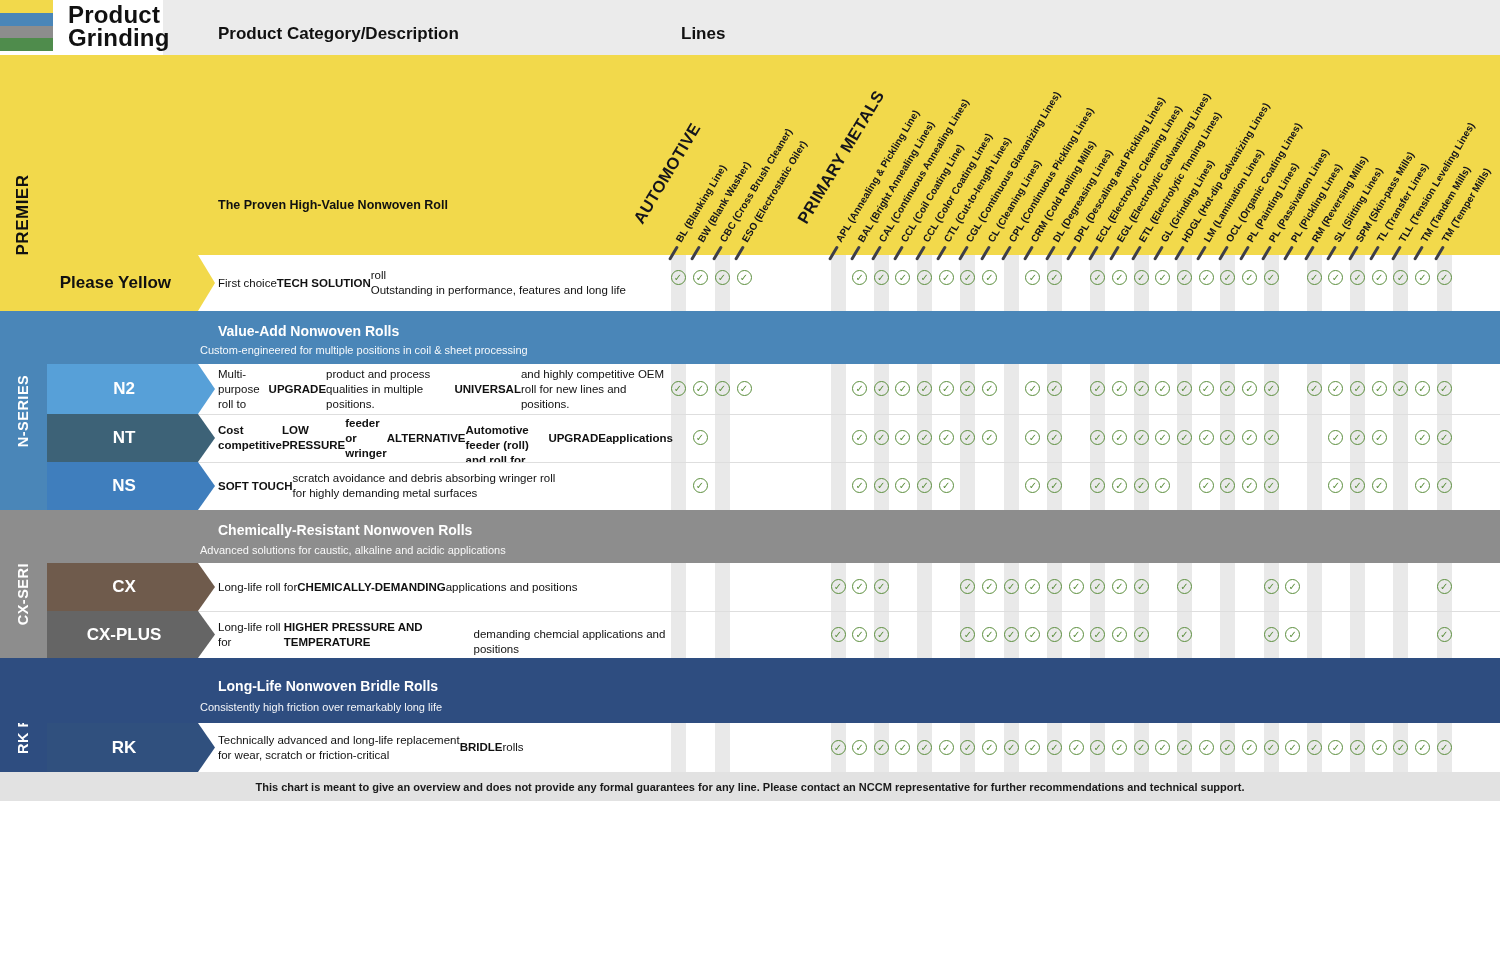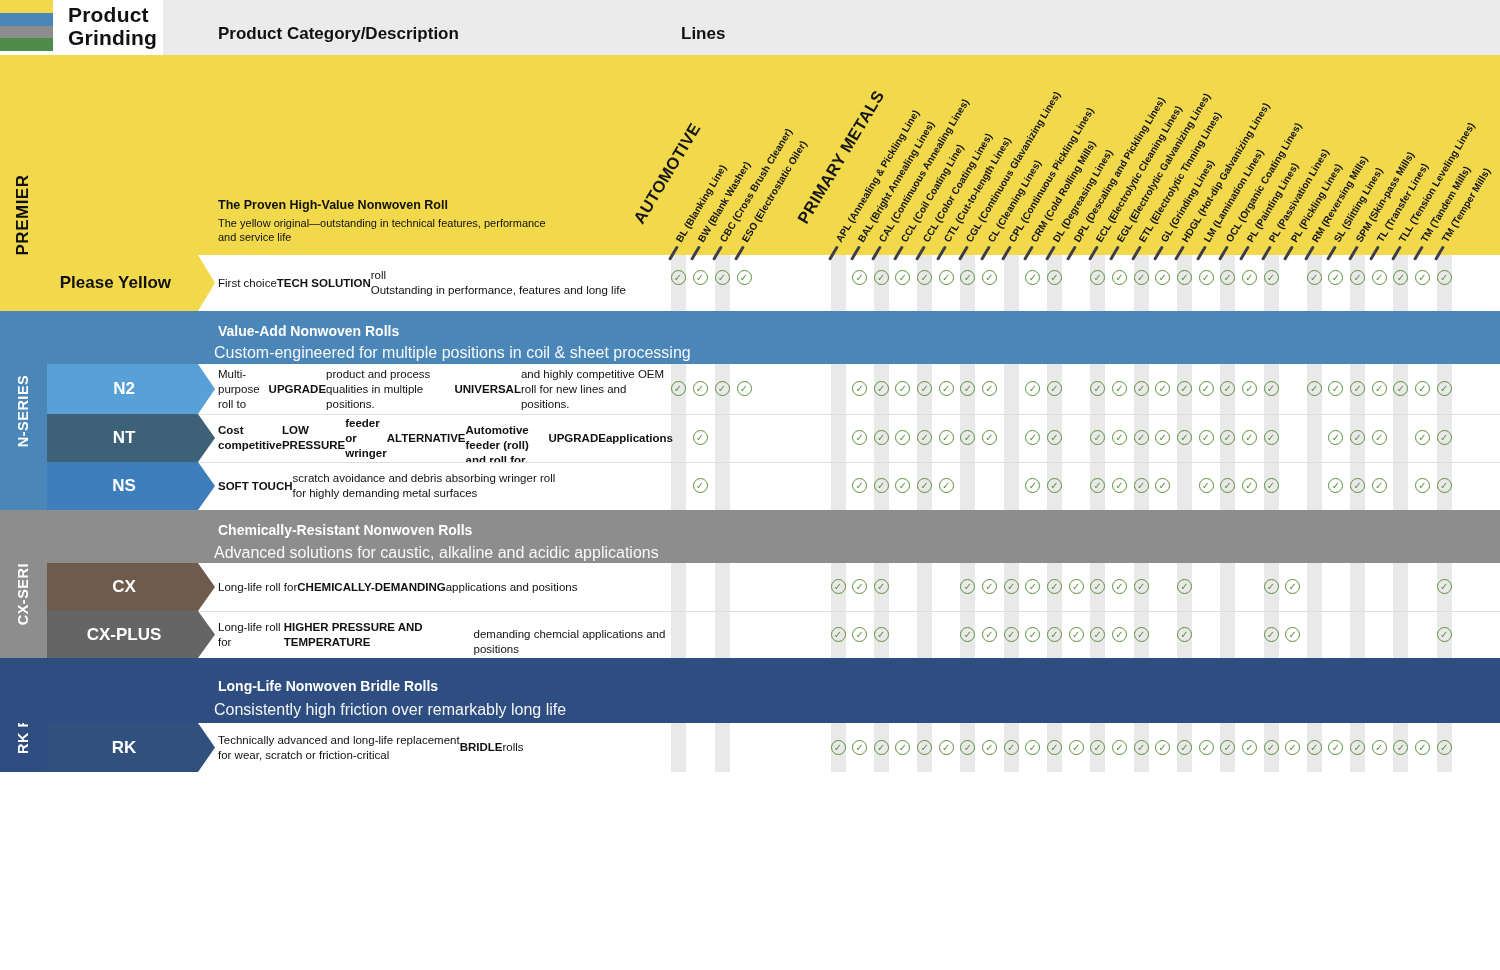--- a/index.html
+++ b/index.html
@@ -2,21 +2,21 @@
 <html><head>
 <meta charset="utf-8">
 <style>
   html,body{margin:0;padding:0;background:#fff;}
   #stage{position:relative;width:1500px;height:970px;background:#ffffff;overflow:hidden;
          font-family:"Liberation Sans","DejaVu Sans",sans-serif;color:#111;}
   
   #hdr-band{position:absolute;left:163px;top:0;width:1337px;height:55px;background:#ebebeb;}
   #logo{position:absolute;left:0;top:0;width:53px;height:51px;}
   #logo div{height:12.75px;}
-  #app-title{position:absolute;left:68px;top:3px;font-size:21px;font-weight:bold;line-height:23px;letter-spacing:0.2px;}
+  #app-title{position:absolute;left:68px;top:3px;font-size:24px;font-weight:bold;line-height:23px;letter-spacing:0.2px;}
   .hdr-label{position:absolute;top:24px;font-size:17px;font-weight:bold;}
   
   #yellow-band{position:absolute;left:0;top:55px;width:1500px;height:200px;background:#F2D94B;}
   #premier-label-area{position:absolute;left:0;top:255px;width:215px;height:56px;background:#F2D94B;
         clip-path:polygon(0 0,198px 0,215px 50%,198px 100%,0 100%);}
   #premier-intro-title{position:absolute;left:218px;top:198px;font-size:12.5px;font-weight:bold;}
   #premier-intro-sub{position:absolute;left:218px;top:216px;font-size:11px;line-height:14px;}
   #premier-sidebar{position:absolute;left:0;top:170px;width:47px;height:90px;display:flex;align-items:center;justify-content:center;}
   #premier-sidebar span{transform:rotate(-90deg);white-space:nowrap;font-size:17px;font-weight:bold;letter-spacing:0.5px;}
   
@@ -31,21 +31,21 @@
   .stripe{position:absolute;background:#E9E9E9;}
   .sep-line{position:absolute;left:47px;width:1453px;height:1px;background:#dedede;}
   .band{position:absolute;display:flex;align-items:center;justify-content:center;
         font-size:17px;font-weight:bold;color:#fff;
         clip-path:polygon(0 0,calc(100% - 17px) 0,100% 50%,calc(100% - 17px) 100%,0 100%);padding-right:14px;box-sizing:border-box;}
   .band.premier{justify-content:flex-end;color:#111;padding-right:44px;}
   .desc{position:absolute;left:218px;width:455px;display:flex;align-items:center;
         font-size:11.5px;line-height:15px;color:#111;}
   .banner{position:absolute;left:0;width:1500px;}
   .banner-title{position:absolute;left:218px;font-size:14px;font-weight:bold;color:#fff;}
-  .banner-sub{position:absolute;left:214px;font-size:16px;color:rgba(255,255,255,0.95);}
+  .banner-sub{position:absolute;left:200px;font-size:11px;color:rgba(255,255,255,0.95);}
   .sidebar{position:absolute;left:0;width:47px;display:flex;align-items:center;justify-content:center;}
   .sidebar span{transform:rotate(-90deg);white-space:nowrap;font-size:14.5px;font-weight:bold;color:#fff;letter-spacing:0.5px;}
   .check{position:absolute;width:15px;height:15px;border-radius:50%;box-sizing:border-box;
          display:flex;align-items:center;justify-content:center;font-size:10px;font-weight:bold;}
   #footer-bar{position:absolute;left:0;top:772px;width:1500px;height:29px;background:#E2E2E2;
          display:flex;align-items:center;justify-content:center;font-size:11px;font-weight:bold;color:#1a1a1a;}
 </style>
 </head>
 <body>
 
@@ -64,24 +64,20 @@
   </div>
   <div class="hdr-label" style="left:218px">Product Category/Description</div>
   <div class="hdr-label" style="left:681px">Lines</div>
 
   <div id="yellow-band"></div>
   <div id="premier-label-area"></div>
   <div id="premier-sidebar">
     <span>PREMIER</span>
   </div>
   <div id="premier-intro-title">The Proven High-Value Nonwoven Roll</div>
-  <div id="premier-intro-sub">
-    <div>The yellow original—outstanding in technical features, performance</div>
-    <div>and service life</div>
-  </div>
 
   <div id="gen-root">
       <div class="sidebar" style="top: 311px; height: 199px; background: rgb(74, 134, 184);">
         <span>N-SERIES</span>
       </div>
       <div class="sidebar" style="top: 510px; height: 148px; background: rgb(141, 141, 141);">
         <span>CX-SERIES</span>
       </div>
       <div class="sidebar" style="top: 658px; height: 114px; background: rgb(46, 77, 128);">
         <span>RK ROLLS</span>
@@ -538,13 +534,16 @@
       <div class="leader" style="left: 1416.55px; top: 245px;"></div>
       <div class="col-anchor" style="left: 1427.55px; top: 243px;">
         <div class="col-label">TM (Tandem Mills)</div>
       </div>
       <div class="leader" style="left: 1438.2px; top: 245px;"></div>
       <div class="col-anchor" style="left: 1449.2px; top: 243px;">
         <div class="col-label">TM (Temper Mills)</div>
       </div>
     </div>
 
+  <div id="footer-bar">
+    <span>This chart is meant to give an overview and does not provide any formal guarantees for any line. Please contact an NCCM representative for further recommendations and technical support.</span>
+  </div>
 </div>
 
 </body></html>

